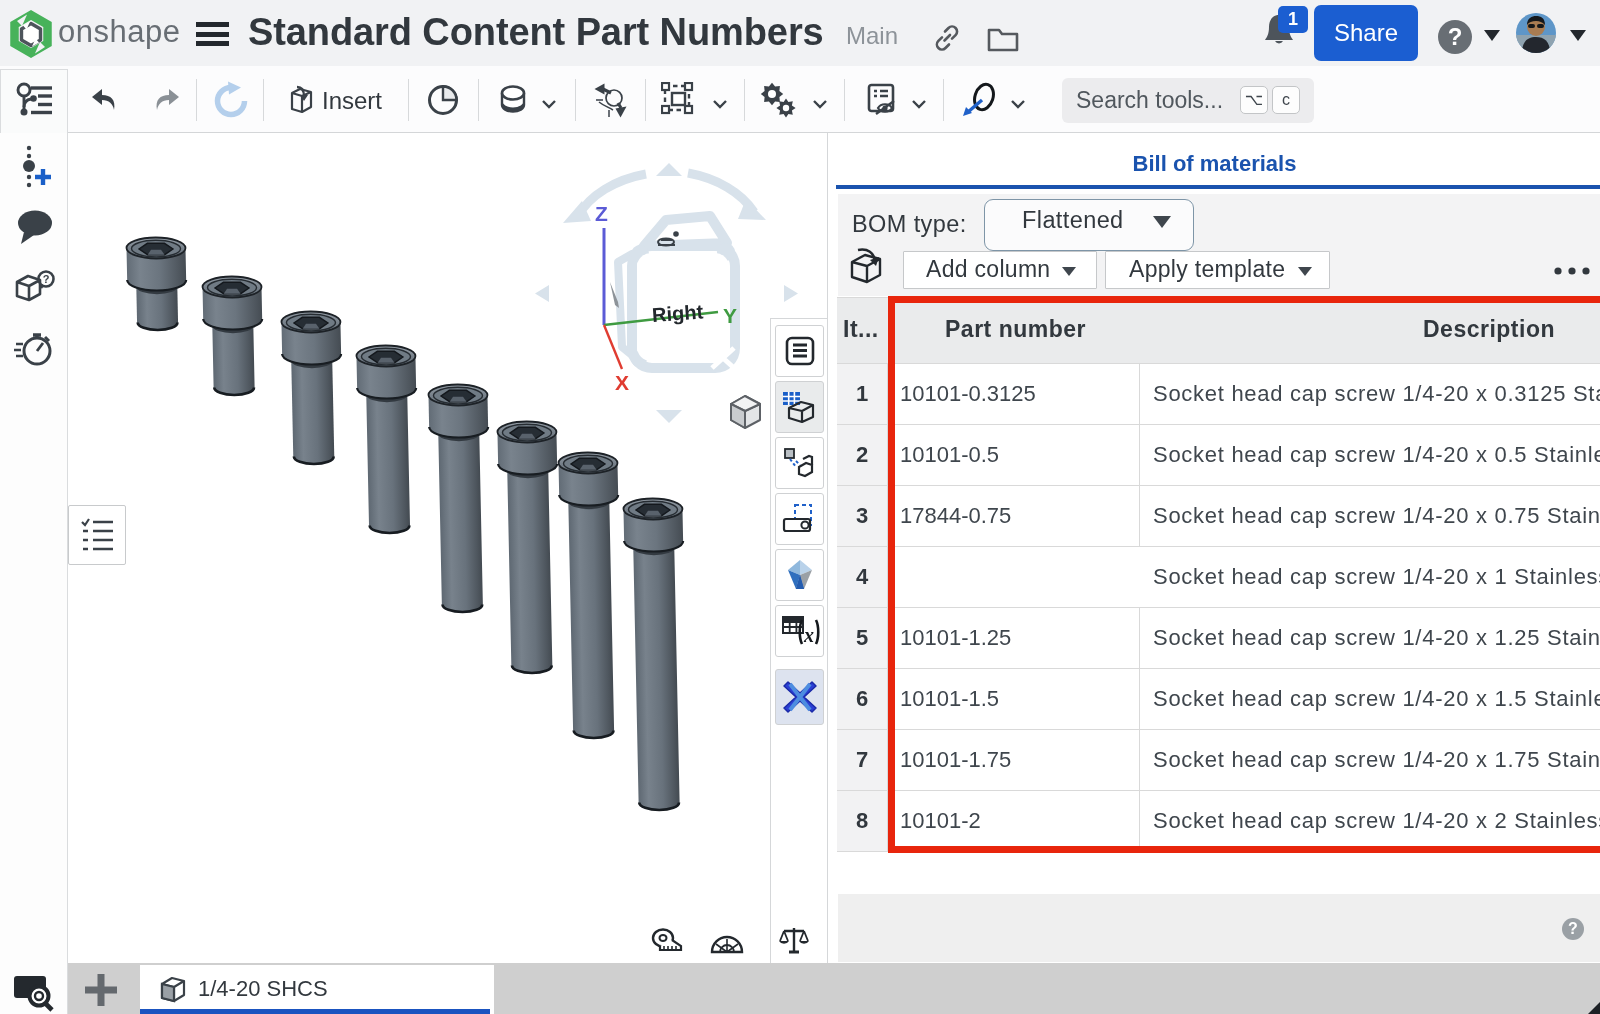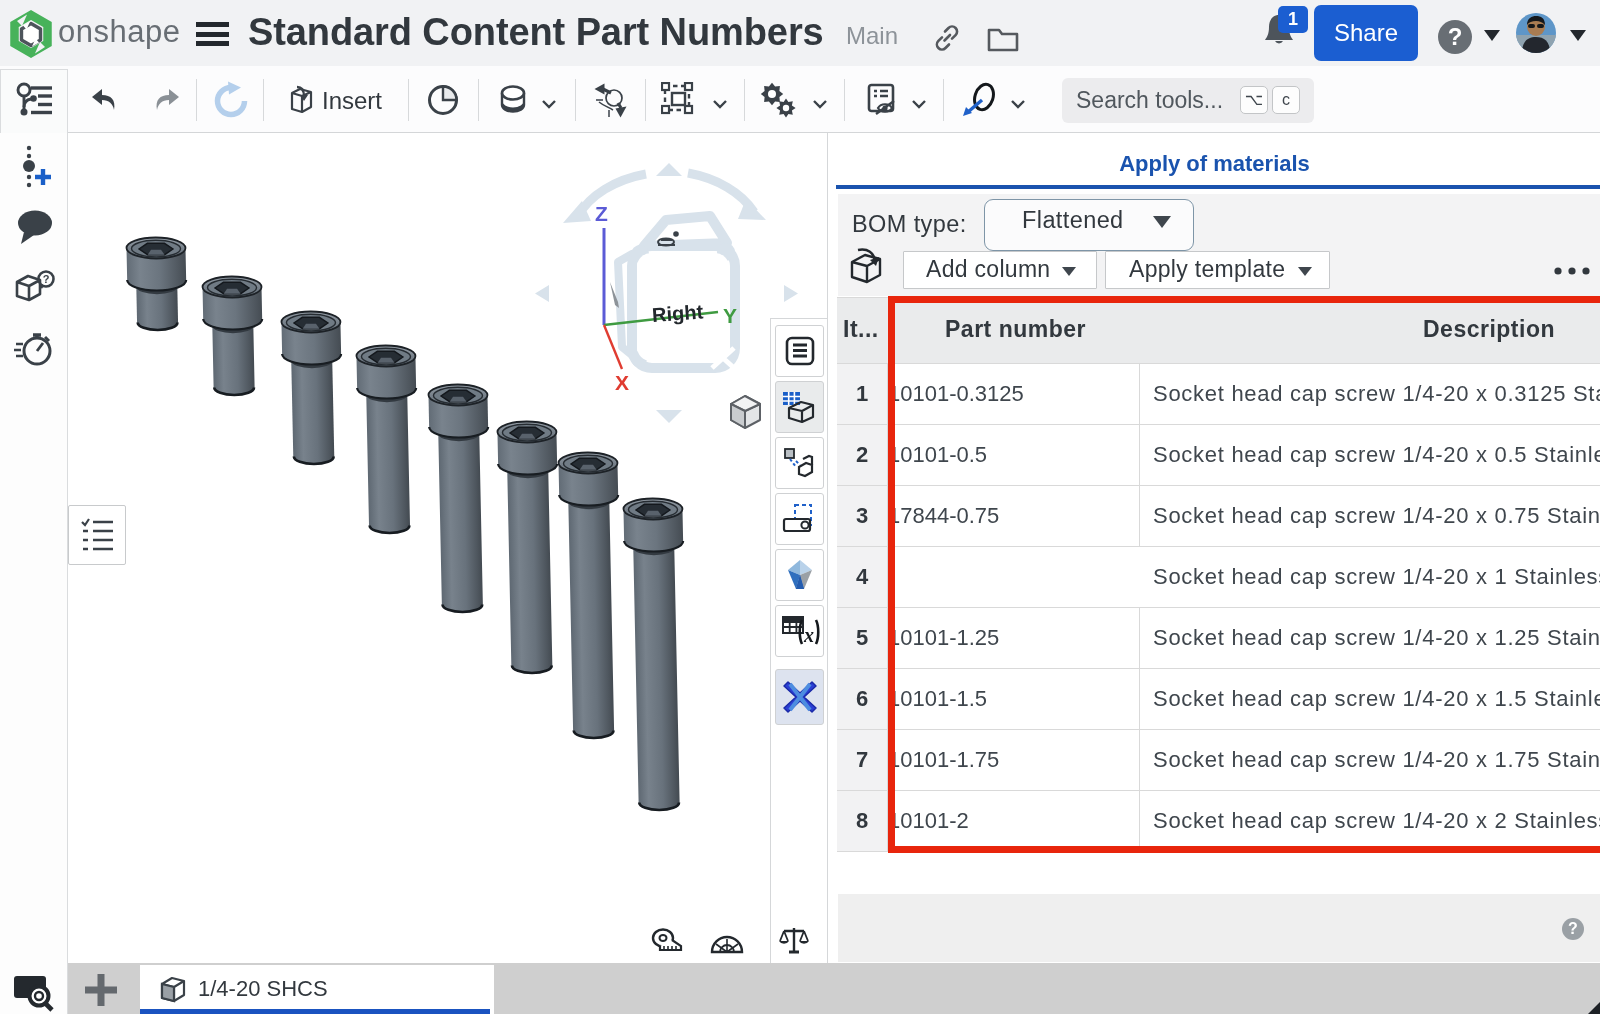--- a/index.html
+++ b/index.html
@@ -59,21 +59,21 @@
 .btn { position:absolute; top:118px; height:38px; background:#fff; border:1px solid #c6c8ca; border-radius:1px; font-size:23px; letter-spacing:0.3px; color:#32383e; }
 .btn span { position:absolute; top:4px; }
 .btn .tri { position:absolute; top:15px; width:0; height:0; border-left:7px solid transparent; border-right:7px solid transparent; border-top:9px solid #3f464d; }
 #dots { position:absolute; left:1552px; top:264px; }
 
 
 #tbl { position:absolute; left:837px; top:297px; width:763px; height:555px; background:#fff; }
 #thead { position:absolute; left:0; top:0; width:763px; height:67px; background:#eaebec; border-top:1px solid #d9d9d9; border-bottom:1px solid #d9d9d9; font-weight:bold; color:#32383e; font-size:23px; letter-spacing:0.5px; }
 .trow { position:absolute; left:0; width:763px; border-bottom:1px solid #d9d9d9; font-size:22px; color:#3f464d; background:#fff; white-space:nowrap; }
 .cit { position:absolute; left:0; top:0; bottom:0; width:51px; background:#f2f2f3; border-right:1px solid #d9d9d9; display:flex; align-items:center; justify-content:center; font-weight:bold; color:#32383e; }
-.cpn { position:absolute; left:51px; top:0; bottom:0; width:252px; border-right:1px solid #d9d9d9; display:flex; align-items:center; }
+.cpn { position:absolute; left:51px; top:0; bottom:0; width:252px; border-right:1px solid #d9d9d9; display:flex; align-items:center; padding-left:12px; }
 .cds { position:absolute; left:303px; top:0; bottom:0; right:-20px; display:flex; align-items:center; padding-left:13px; letter-spacing:0.72px; }
 #redbox { position:absolute; left:888px; top:296px; width:730px; height:557px; border:7px solid #e8250c; }
 #helpbar { position:absolute; left:838px; top:894px; width:762px; height:68px; background:#efefef; }
 #helpq { position:absolute; right:16px; top:24px; width:22px; height:22px; border-radius:50%; background:#9aa0a5; color:#fff; font-size:16px; font-weight:bold; text-align:center; line-height:22px; }
 
 
 #tabs { position:absolute; left:68px; top:963px; width:1532px; height:51px; background:#cfcfcf; }
 #plus { position:absolute; left:15px; top:10px; }
 #tab1 { position:absolute; left:72px; top:2px; width:354px; height:49px; background:#fff; }
 #tab1 .bline { position:absolute; left:0; bottom:0px; width:350px; height:5px; background:#1a53c0; }
@@ -582,21 +582,21 @@
         <svg width="40" height="40" viewBox="0 0 40 40" class="">
           <g stroke-linejoin="round">
             <path d="M8 5 L20 16 L32 5 L36 9 L24 20 L36 31 L32 35 L20 24 L8 35 L4 31 L16 20 L4 9 Z" fill="#2b3fd4" stroke="#1a2aa8" stroke-width="1.5"></path>
 <path d="M10 7 L30 33 M30 7 L10 33" stroke="#4d8de0" stroke-width="4" fill="none"></path>
           </g>
         </svg>
       </div>
     </div>
 
 <div id="bom">
-  <div id="bom-title">Apply of materials</div>
+  <div id="bom-title">Bill of materials</div>
   <div id="bom-line"></div>
   <div id="bom-ctl"></div>
 </div>
 <div id="bomtype-lbl" class="abs" style="left:852px; top:211px; font-size:23.5px; letter-spacing:0.4px; color:#32383e;">BOM type:</div>
 <div id="bomtype-dd" class="abs" style="left:984px; top:199px; width:210px; height:52px; background:#fbfbfc; border:1.5px solid #7e95a7; border-radius:9px; font-size:23.5px; letter-spacing:0.4px; color:#32383e;">
       <span style="position:absolute;left:37px;top:7px;">Flattened</span>
       <div class="tri" style="position:absolute; right:22px; top:16px; width:0; height:0; border-left:9px solid transparent; border-right:9px solid transparent; border-top:12px solid #3f464d;"></div>
     </div>
 <div id="exp-ic" class="abs" style="left:848px; top:248px;"><svg width="38" height="42" viewBox="0 0 38 42" class="">
         <g fill="none" stroke="#23282d" stroke-width="2.4" stroke-linejoin="round">

